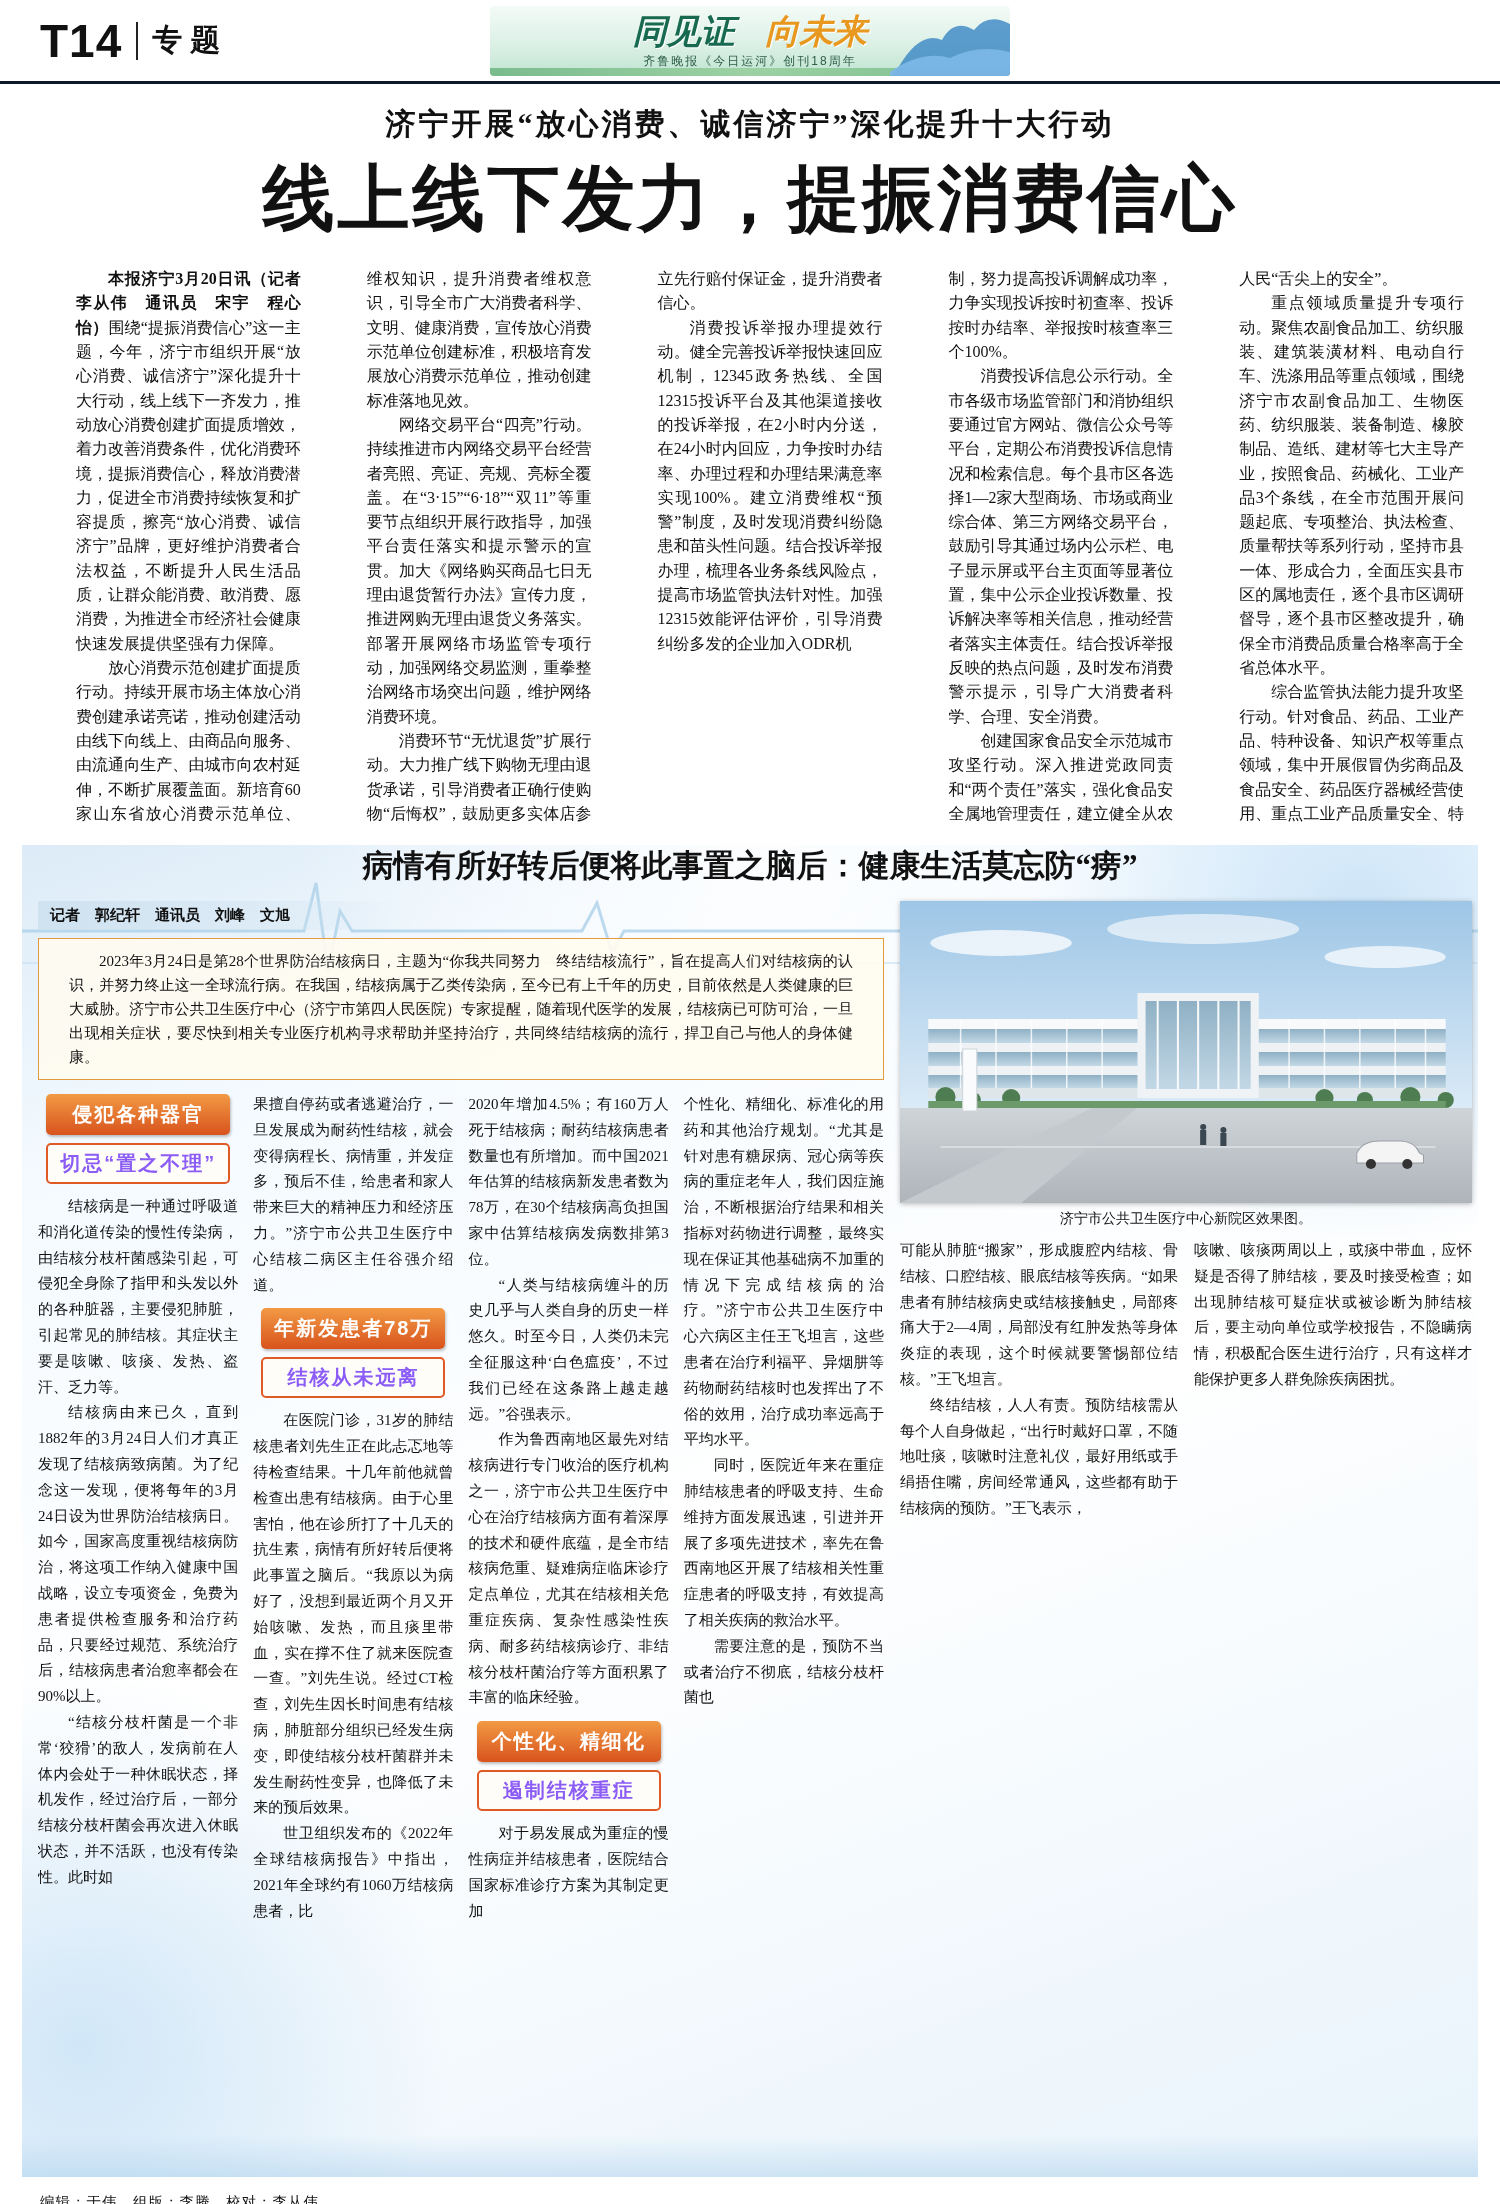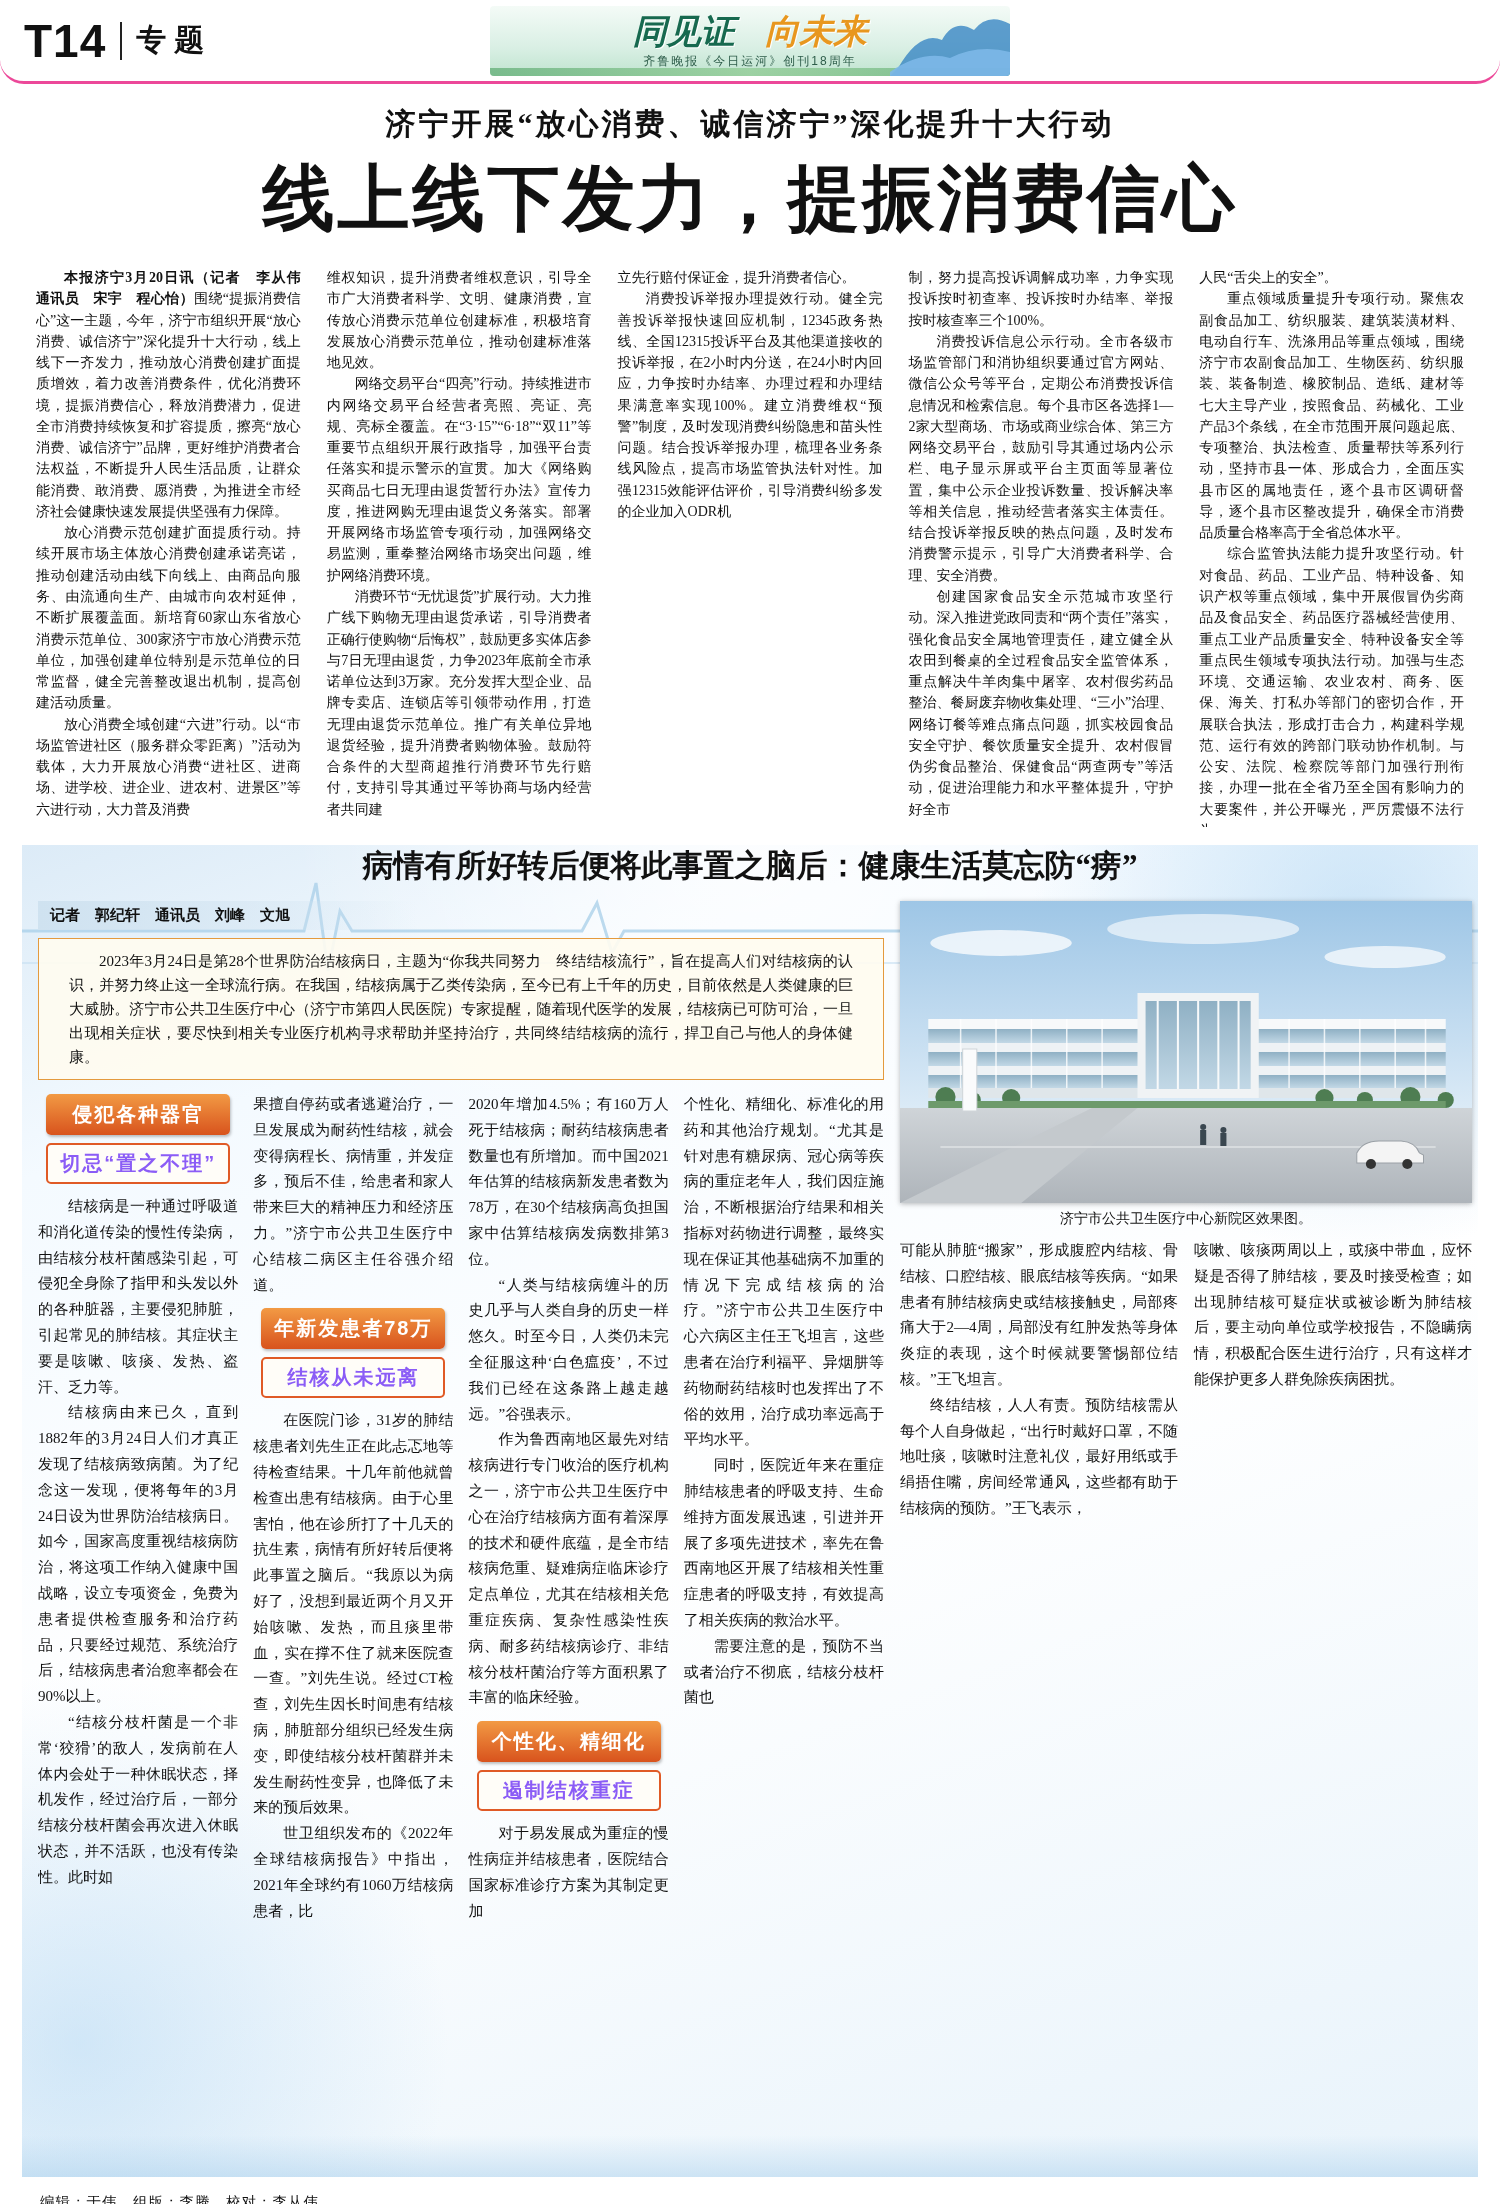--- a/index.html
+++ b/index.html
@@ -5,22 +5,22 @@
   * { box-sizing: border-box; margin: 0; padding: 0; }
   html,body { background:#9a9a9a; }
   .page {
     width: 1500px; height: 2204px; margin: 0 auto; background: #ffffff;
     font-family: "Liberation Serif", "DejaVu Serif", serif; color: #111;
     position: relative; overflow: hidden;
   }
 
   
   .header {
-    height: 84px; display: flex; align-items: center; padding: 0 24px;
-    border-bottom: 3px solid #ec4899; position: relative; border-radius: 24px;
+    height: 84px; display: flex; align-items: center; padding: 0 40px;
+    border-bottom: 3px solid #0f172a; position: relative;
   }
   .pagehead-left { display: flex; align-items: center; gap: 14px; }
   .page-num { font-family: "Liberation Sans", sans-serif; font-size: 46px; font-weight: 900; letter-spacing: 1px; }
   .head-divider { width: 2px; height: 38px; background: #222; }
   .section-name { font-size: 30px; font-weight: 700; letter-spacing: 8px; }
   .banner {
     position: absolute; left: 50%; transform: translateX(-50%); top: 6px;
     width: 520px; height: 70px; border-radius: 4px; overflow: hidden; text-align: center;
     background: linear-gradient(180deg, #f4fbf7 0%, #d9efe4 60%, #bfe4cf 100%);
   }
@@ -32,21 +32,21 @@
   .grass-strip { position:absolute; left:0; bottom:0; width:100%; height:8px; background: linear-gradient(90deg,#5aa96f,#8cc98f,#5aa96f); opacity:.7; }
   .header-right { margin-left: auto; display: flex; align-items: center; gap: 56px; }
   .issue-date { font-family: "Liberation Sans", sans-serif; font-size: 16px; color: #222; letter-spacing: 1px; }
   .paper-name { font-size: 50px; font-weight: 900; color: #b5191f; letter-spacing: 2px; transform: scaleY(1.08); }
 
   
   .main-article { padding: 12px 36px 0; }
   .kicker { text-align: center; font-size: 30px; font-weight: 700; letter-spacing: 3px; margin: 8px 0 6px; }
   .headline { text-align: center; font-size: 72px; font-weight: 900; letter-spacing: 3px; margin: 2px 0 20px; }
   .article-cols { display: grid; grid-template-columns: repeat(5, 1fr); column-gap: 26px; height: 560px; overflow: hidden; }
-  .acol p { font-size: 14px; line-height: 1.52; text-align: justify; text-indent: 2em; }
+  .acol p { font-size: 16px; line-height: 1.52; text-align: justify; text-indent: 2em; margin-left: 40px; }
   .acol p.cont { text-indent: 0; }
   .acol b { font-weight: 700; }
 
   
   .feature {
     margin: 18px 22px 0; height: 1332px; position: relative; overflow: hidden;
     background: linear-gradient(160deg, #dcebf7 0%, #f4faff 18%, #ffffff 50%, #e8f3fb 100%);
   }
   .feature::before {
     content:""; position:absolute; inset:0; pointer-events:none;

